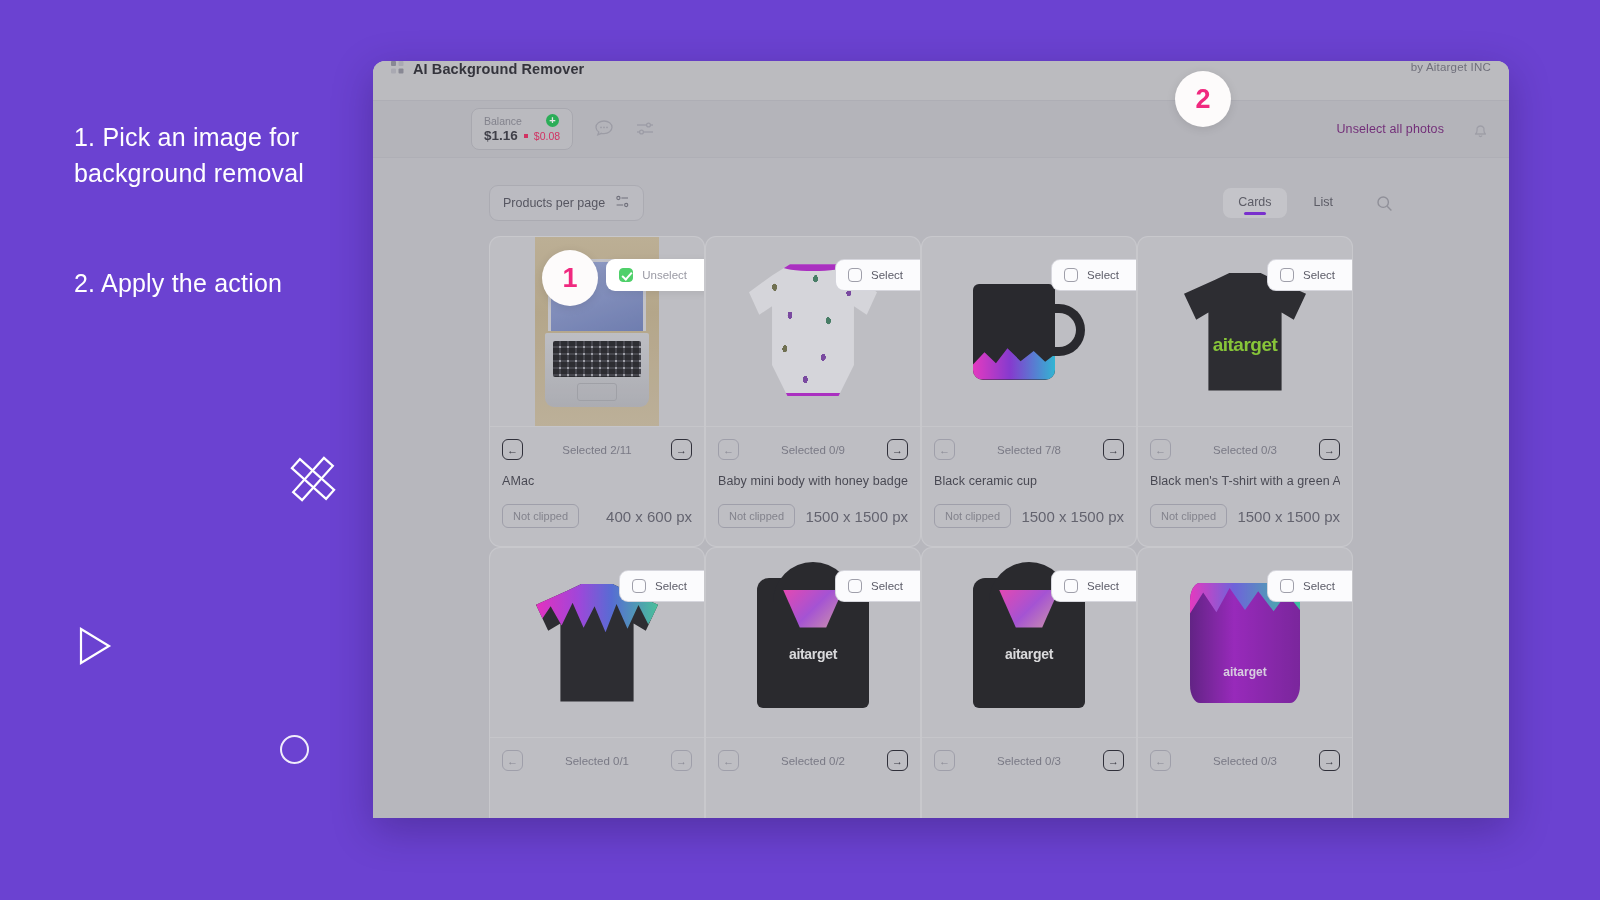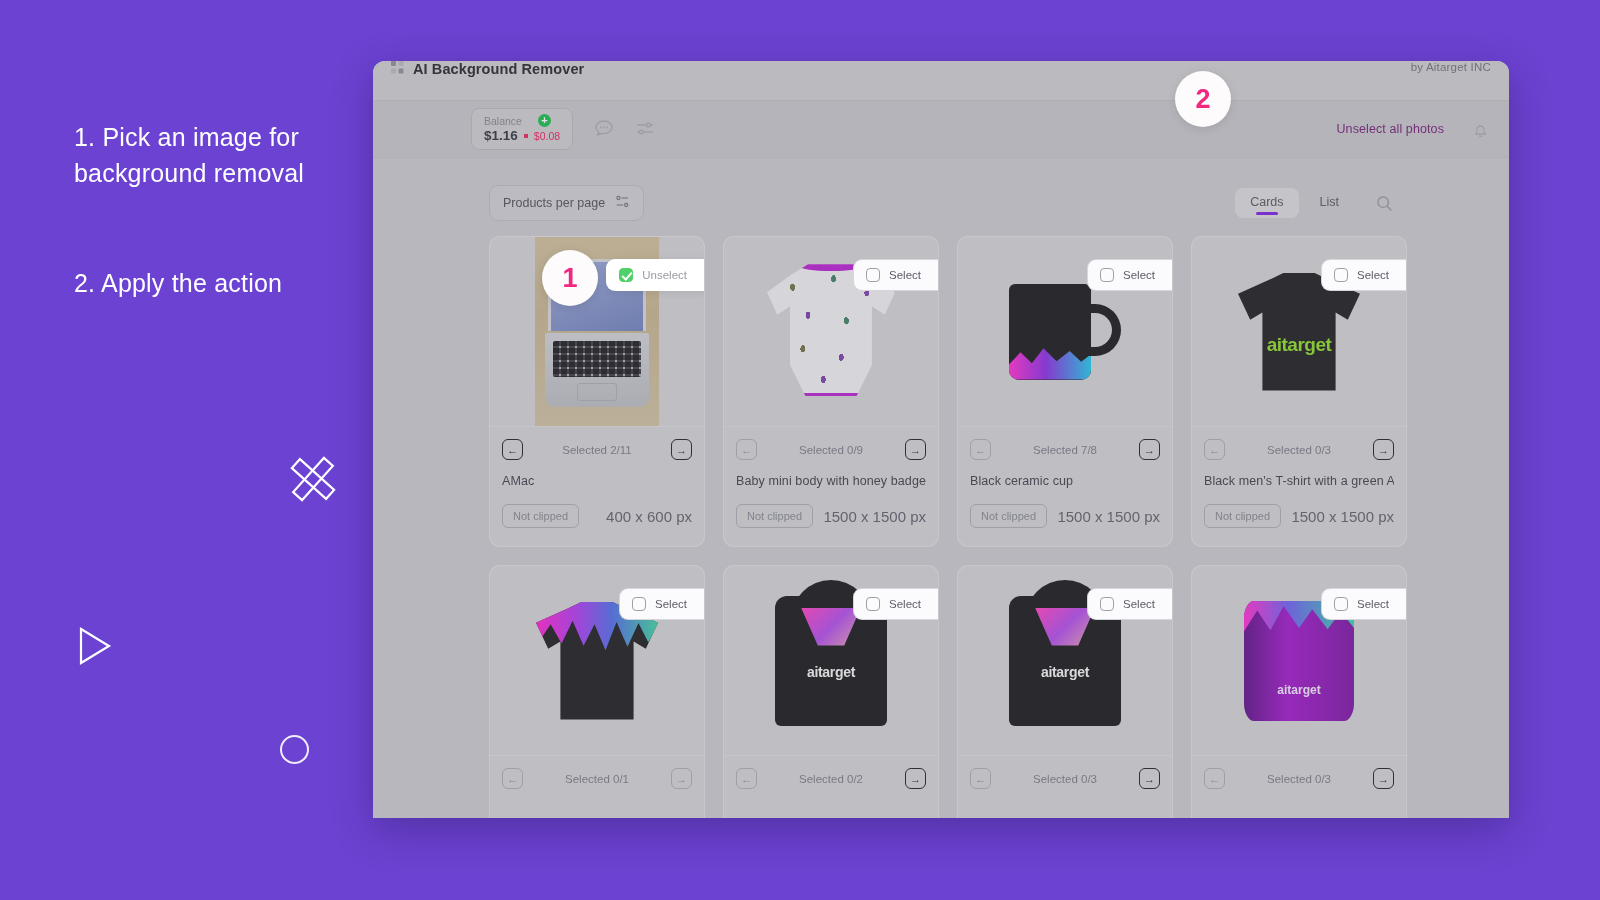--- a/index.html
+++ b/index.html
@@ -77,21 +77,21 @@
     display: flex; align-items: center;
     padding: 0 18px 0 98px;
     position: relative;
     border-bottom: 1px solid #bdbdc3;
   }
   #balance-box {
     border: 1px solid #b4b4bb; border-radius: 8px;
     padding: 5px 12px 6px; background: rgba(255,255,255,.12);
     min-width: 76px;
   }
-  .bal-top { display: flex; align-items: center; gap: 16px; }
+  .bal-top { display: flex; align-items: center; gap: 24px; }
   .bal-label { font-size: 10.5px; color: #85858f; }
   .bal-plus {
     width: 13px; height: 13px; border-radius: 50%;
     background: #18bb4d; color: #fff; font-size: 11px; line-height: 13px;
     text-align: center; font-weight: 700;
   }
   .bal-bottom { display: flex; align-items: center; gap: 6px; margin-top: 1px; }
   .bal-amount { font-size: 13.5px; color: #31313a; font-weight: 600; }
   .bal-dot { width: 4px; height: 4px; background: #e8215b; }
   .bal-delta { font-size: 10.5px; color: #e8215b; }
@@ -125,38 +125,38 @@
   #content-bar {
     display: flex; align-items: center;
     padding: 0 104px 0 104px; height: 46px;
   }
   #per-page {
     border: 1px solid #b8b8bf; border-radius: 9px;
     background: rgba(255,255,255,.10);
     padding: 8px 13px; display: flex; align-items: center; gap: 10px;
     font-size: 12.5px; color: #4e4e59;
   }
-  #view-tabs { margin-left: auto; display: flex; align-items: center; gap: 6px; }
+  #view-tabs { margin-left: auto; display: flex; align-items: center; gap: 12px; }
   .view-tab {
     font-size: 12.5px; color: #55555f; padding: 7px 15px 9px;
     border-radius: 8px; position: relative;
   }
   .view-tab.active { background: rgba(255,255,255,.30); }
   .view-tab.active::after {
     content: ""; position: absolute; left: 50%; bottom: 3px;
     transform: translateX(-50%);
     width: 22px; height: 3px; border-radius: 2px; background: #7a1fe0;
   }
   #search-icon-btn { margin-left: 16px; opacity: .55; display: flex; }
 
   
   #cards-grid {
     display: grid;
     grid-template-columns: repeat(4, 216px);
-    gap: 18px;
+    gap: 0;
     padding: 10px 104px 0;
   }
   .card {
     background: rgba(255,255,255,.17);
     border: 1px solid rgba(255,255,255,.25);
     border-radius: 11px;
     overflow: hidden;
     position: relative;
     height: 311px;
   }

